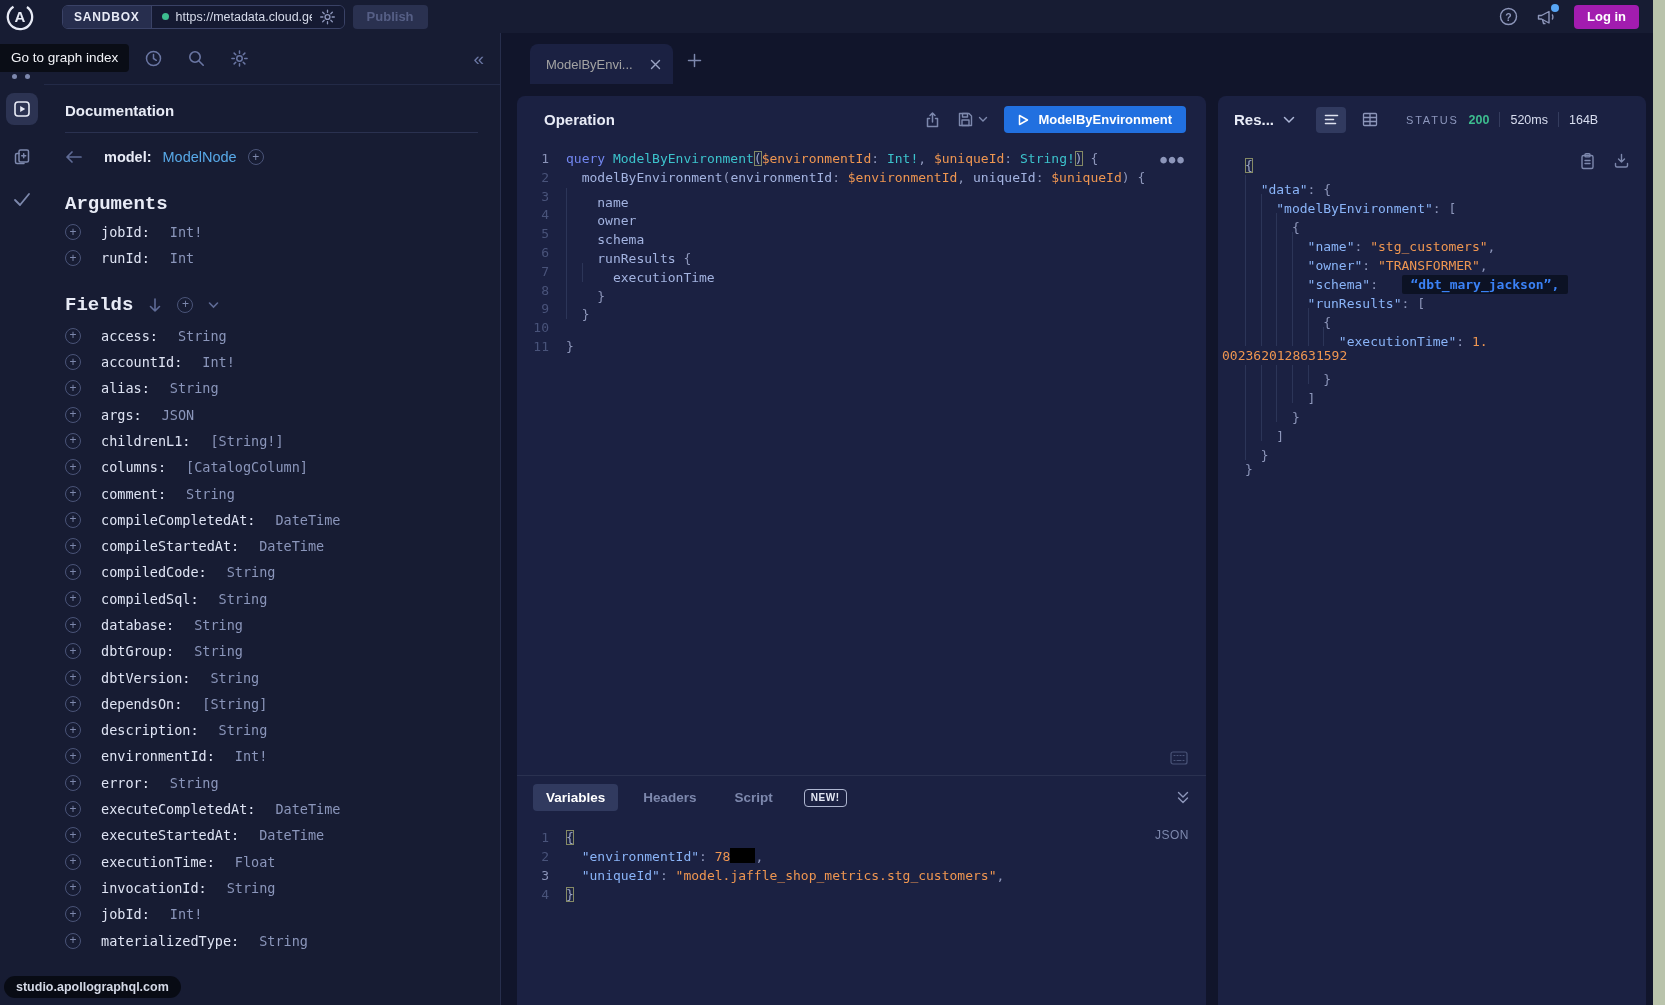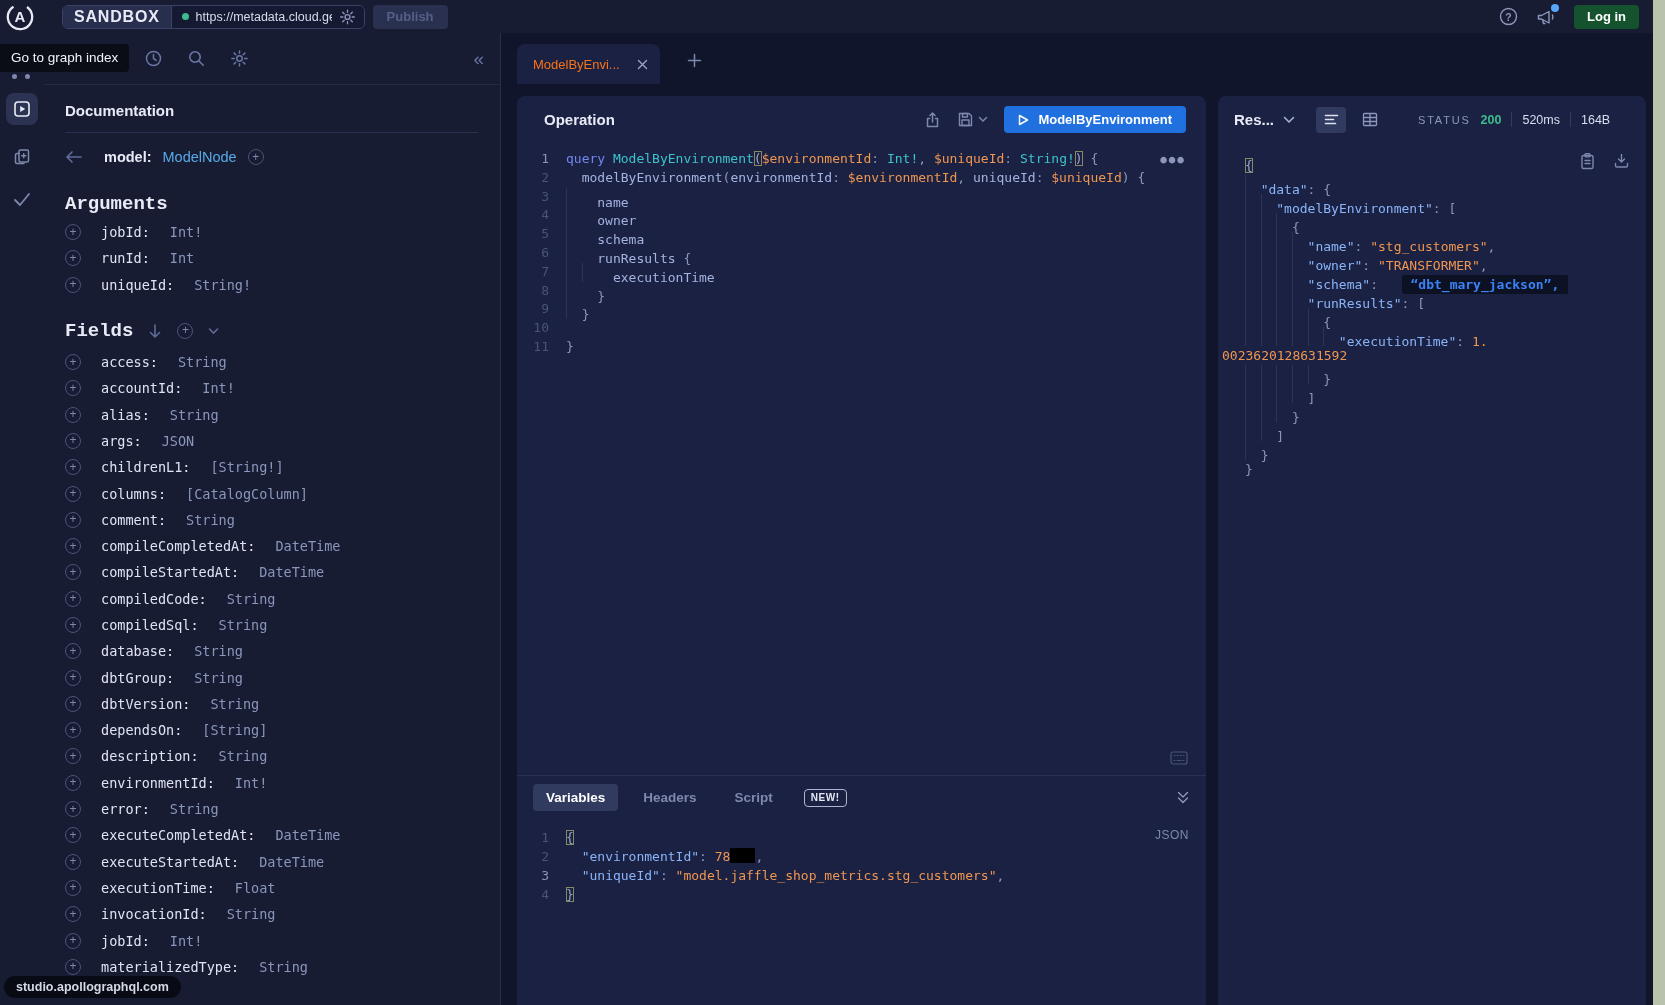--- a/index.html
+++ b/index.html
@@ -7,30 +7,30 @@
     font-family:"Liberation Sans", sans-serif; }
   .stage { position:relative; width:1665px; height:1005px; background:#11152b; }
 
   
   .topbar { position:absolute; left:0; top:0; width:1653px; height:33px; background:#171c33;
     display:flex; align-items:center; z-index:5; }
   .logo { width:33px; height:33px; display:flex; align-items:center; justify-content:center; margin-left:3px; }
   .endpoint-group { display:flex; align-items:stretch; height:24px; margin-left:26px;
     border:1px solid #3a4266; border-radius:6px; overflow:hidden; }
   .sandbox-chip { display:flex; align-items:center; padding:0 11px; background:#272e4e;
-    color:#e8ebf6; font-size:16px; font-weight:bold; letter-spacing:.8px; border-right:1px solid #3a4266; }
+    color:#e8ebf6; font-size:12px; font-weight:bold; letter-spacing:.8px; border-right:1px solid #3a4266; }
   .url-box { display:flex; align-items:center; gap:7px; background:#151a32; padding:0 8px 0 10px; width:192px; }
   .url-dot { width:7px; height:7px; border-radius:50%; background:#3dbd8f; flex:none; }
   .url-text { color:#d6dbea; font-size:12.5px; white-space:nowrap; overflow:hidden; }
   .publish-btn { margin-left:8px; height:24px; padding:0 14px; background:#2a3150; border:none;
     border-radius:4px; color:#565f86; font-size:13px; font-weight:bold; }
   .top-right { margin-left:auto; display:flex; align-items:center; gap:18px; padding-right:14px; }
   .notif-wrap { position:relative; }
   .notif-dot { position:absolute; right:-3px; top:-4px; width:8px; height:8px; border-radius:50%; background:#58a6f5; }
-  .login-btn { height:24px; padding:0 13px; background:#14532d; border:none; border-radius:4px;
+  .login-btn { height:24px; padding:0 13px; background:#a21caf; border:none; border-radius:4px;
     color:#fff; font-size:13px; font-weight:bold; }
 
   
   .leftrail { position:absolute; left:0; top:33px; width:44px; bottom:0; background:#171c33;
     display:flex; flex-direction:column; align-items:center; z-index:2; }
   .rail-grid { margin-top:31px; display:grid; grid-template-columns:8px 8px; gap:5px; }
   .rail-grid i { width:5px; height:5px; border-radius:50%; background:#7d88ad; }
   .rail-tile { margin-top:14px; width:32px; height:32px; border-radius:8px; background:#2c3352;
     display:flex; align-items:center; justify-content:center; }
   .rail-ic { margin-top:22px; color:#7d88ad; }
@@ -55,23 +55,23 @@
     font-family:"DejaVu Sans Mono", monospace; font-size:13.5px; }
   .plus { width:16px; height:16px; border:1.2px solid #4a5478; border-radius:50%; color:#7d88ad;
     display:flex; align-items:center; justify-content:center; font-size:12px; line-height:1; flex:none;
     font-family:"Liberation Sans",sans-serif; }
   .plus::before { content:"+"; margin-top:-1px; }
   .fname { color:#dfe4f4; }
   .ftype { color:#8b96bb; }
 
   
   .workbench { position:absolute; left:501px; top:33px; width:1152px; bottom:0; background:#11152b; }
-  .tab { position:absolute; left:16px; top:11px; width:143px; height:40px; background:#1b2142;
+  .tab { position:absolute; left:29px; top:11px; width:143px; height:40px; background:#1b2142;
     border-radius:8px 8px 0 0; display:flex; align-items:center; padding:0 12px 0 16px;
-    color:#f97316; font-size:13px; gap:10px; }
+    color:#a3a3a3; font-size:13px; gap:10px; }
   .tab-x { color:#9aa3c4; font-size:14px; margin-left:auto; }
   .newtab { position:absolute; left:186px; top:20px; color:#7d88ad; }
 
   .card { position:absolute; top:63px; bottom:0; background:#1b2142; border-radius:8px 8px 0 0; }
   .op-card { left:16px; width:689px; display:flex; flex-direction:column; }
   .op-header { height:47px; display:flex; align-items:center; padding:0 20px 0 27px; flex:none; }
   .panel-title { color:#e8ebf6; font-size:15px; font-weight:bold; }
   .op-actions { margin-left:auto; display:flex; align-items:center; gap:16px; color:#7d88ad; }
   .save-group { display:flex; align-items:center; gap:4px; }
   .run-btn { height:27px; padding:0 14px; background:#2170e0; border:none; border-radius:4px;
@@ -111,21 +111,21 @@
   .json-label { position:absolute; right:17px; top:9px; color:#7d88ad; font-size:12px;
     font-family:"Liberation Sans",sans-serif; letter-spacing:.5px; }
 
   
   .resp-card { left:717px; width:428px; }
   .resp-header { height:47px; display:flex; align-items:center; padding:0 16px; gap:9px; }
   .resp-title { color:#e8ebf6; font-size:15px; font-weight:bold; }
   .view-toggle { width:30px; height:26px; border-radius:4px; display:flex; align-items:center;
     justify-content:center; color:#aeb8d8; }
   .view-toggle.active { background:#313a5f; margin-left:12px; }
-  .status-group { display:flex; align-items:center; gap:10px; margin-left:24px;text-align:center; }
+  .status-group { display:flex; align-items:center; gap:10px; margin-left:12px;text-align:center; }
   .status-label { color:#8d97bd; font-size:11px; letter-spacing:1.8px; }
   .status-code { color:#3dbd8f; font-size:12.5px; font-weight:bold; }
   .vsep { width:1px; height:15px; background:#343c5e; }
   .meta-val { color:#d9def0; font-size:12.5px; }
   .resp-body { position:relative; padding:13px 0 0 27px; font-family:"DejaVu Sans Mono",monospace; font-size:13px; }
   .resp-body .code-line { height:19px; line-height:19px; display:block; white-space:pre; }
   .resp-body .code { margin-left:0; }
   .code-line.wrap { margin-left:-23px; }
   .resp-icons { position:absolute; right:16px; top:9px; display:flex; gap:17px; color:#7d88ad; }
 
@@ -239,25 +239,20 @@
       <div class="doc-list" id="args-list">
           <div class="doc-row">
             <span class="plus"></span>
             <span class="fname">jobId:</span>
             <span class="ftype">Int!</span>
           </div>
           <div class="doc-row">
             <span class="plus"></span>
             <span class="fname">runId:</span>
             <span class="ftype">Int</span>
-          </div>
-          <div class="doc-row">
-            <span class="plus"></span>
-            <span class="fname">uniqueId:</span>
-            <span class="ftype">String!</span>
           </div>
         </div>
       <div class="fields-head">
         <span class="sec-h">Fields</span>
         <svg width="14" height="16" viewBox="0 0 14 16" fill="none" stroke="#5f6b96" stroke-width="1.6" stroke-linecap="round" stroke-linejoin="round">
           <path d="M7 2v12M7 14l-4.5-4.5M7 14l4.5-4.5"></path>
         </svg>
         <span class="plus"></span>
         <svg width="11" height="8" viewBox="0 0 11 8" fill="none" stroke="#5f6b96" stroke-width="1.6" stroke-linecap="round">
           <path d="M1.5 2l4 4 4-4"></path>

